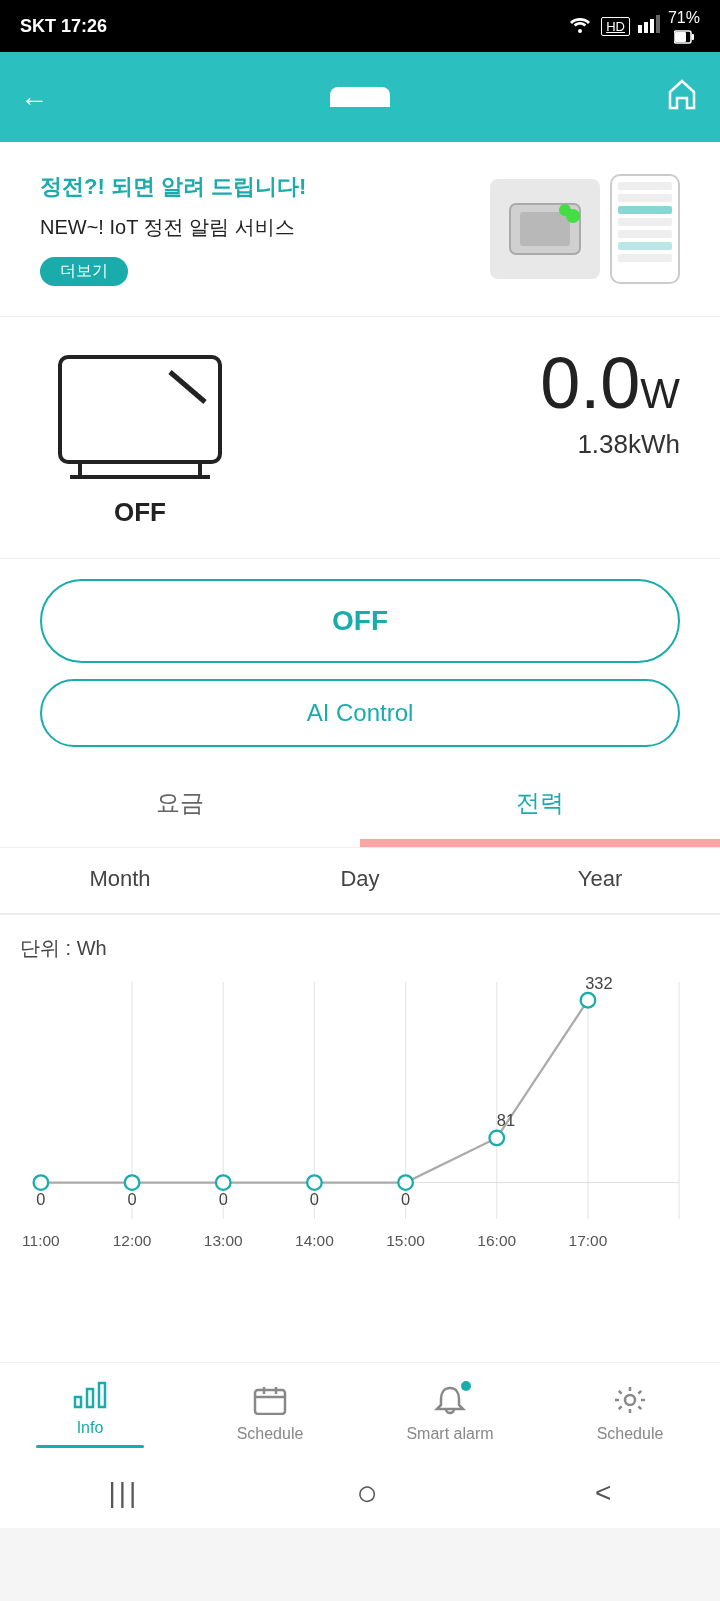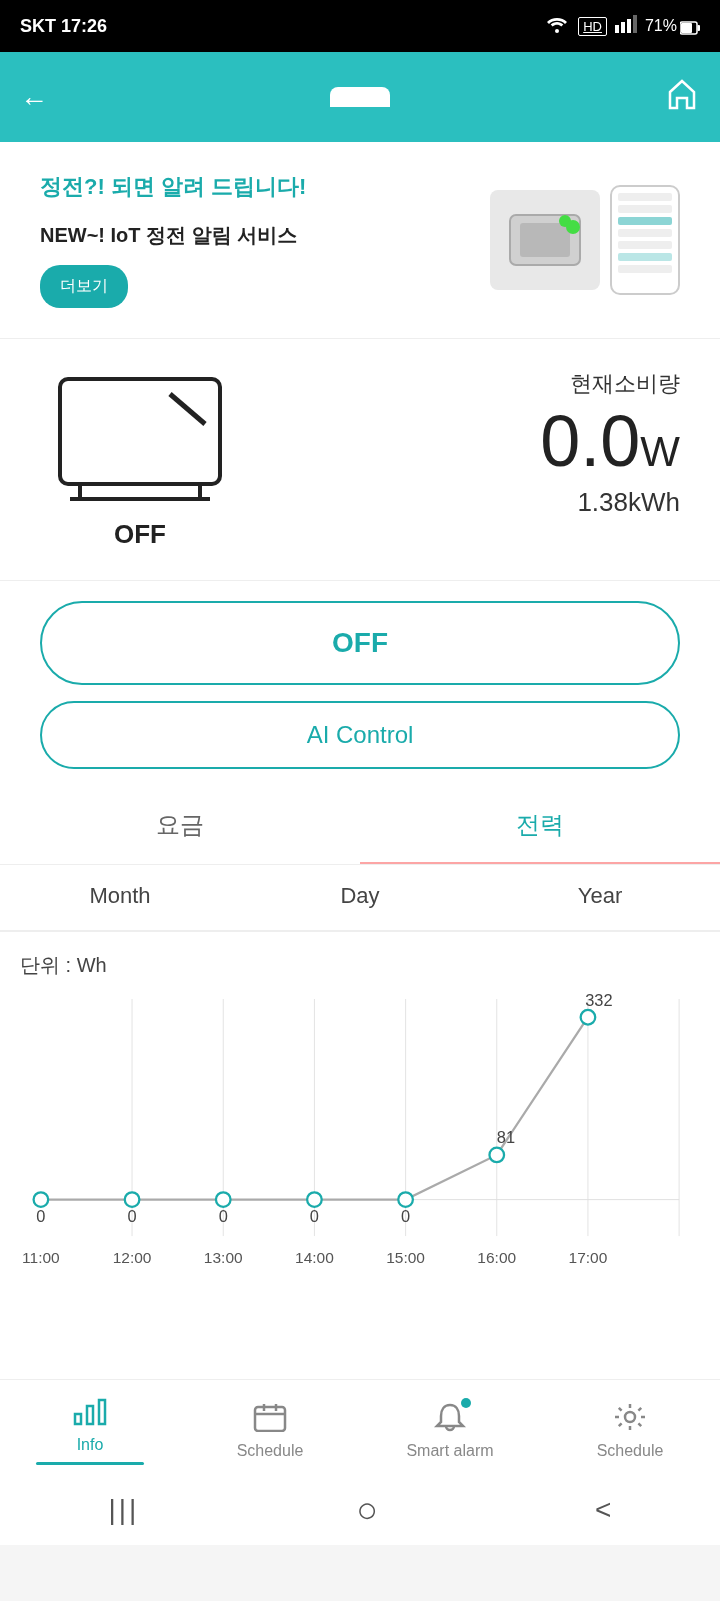--- a/index.html
+++ b/index.html
@@ -53,32 +53,32 @@
     
     .banner {
       background: #fff;
       display: flex;
       align-items: center;
       justify-content: space-between;
       padding: 30px 40px;
       border-bottom: 1px solid #eee;
     }
     .banner-text { flex: 1; }
-    .banner-text .line1 { font-size: 22px; font-weight: normal; color: #222; margin-bottom: 20px; }
+    .banner-text .line1 { font-size: 22px; font-weight: normal; color: #222; margin-bottom: 12px; }
     .banner-text .line1 span { font-weight: bold; color: #1aabab; }
     .banner-text .line2 { font-size: 20px; color: #222; }
     .banner-more {
       display: inline-flex;
       align-items: center;
       gap: 8px;
       background: #1aabab;
       color: #fff;
       border: none;
       border-radius: 20px;
-      padding: 11px 20px;
+      padding: 4px 20px;
       font-size: 16px;
       margin-top: 16px;
       cursor: pointer;
     }
     .banner-img {
       display: flex;
       align-items: center;
       gap: 10px;
     }
     .device-box {
@@ -193,21 +193,21 @@
       flex: 1;
       text-align: center;
       padding: 20px;
       font-size: 24px;
       color: #666;
       cursor: pointer;
       border-bottom: 3px solid transparent;
     }
     .main-tab.active {
       color: #1aabab;
-      border-bottom: 2px solid #fca5a5;
+      border-bottom: 8px solid #fca5a5;
     }
 
     
     .sub-tabs {
       background: #fff;
       display: flex;
       border-bottom: 2px solid #eee;
     }
     .sub-tab {
       flex: 1;
@@ -325,21 +325,21 @@
     </span>
     <span style="font-size:13px;border:1px solid #fff;padding:1px 4px;border-radius:2px;text-decoration:underline;">HD</span>
     <span>
       <svg width="22" height="18" viewBox="0 0 22 18" fill="white">
         <rect x="0" y="10" width="4" height="8"></rect>
         <rect x="6" y="7" width="4" height="11"></rect>
         <rect x="12" y="4" width="4" height="14"></rect>
         <rect x="18" y="0" width="4" height="18" opacity="0.4"></rect>
       </svg>
     </span>
-    <span style="display:flex;align-items:flex-end;gap:3px;">
+    <span style="display:flex;align-items:center;gap:3px;flex-direction:column;">
       <span style="font-size:16px;">71%</span>
       <svg width="20" height="14" viewBox="0 0 20 14" fill="white">
         <rect x="0" y="1" width="17" height="12" rx="2" stroke="white" stroke-width="1.5" fill="none"></rect>
         <rect x="1" y="2" width="11" height="10" rx="1" fill="white"></rect>
         <rect x="17.5" y="4" width="2.5" height="6" rx="1" fill="white"></rect>
       </svg>
     </span>
   </div>
 </div>
 
@@ -353,21 +353,21 @@
       <path d="M6 16L18 5L30 16V32H23V22H13V32H6V16z"></path>
     </svg>
   </span>
 </div>
 
 <div class="banner">
   <div class="banner-text">
     <div class="line1">
       <span>정전?! 되면 </span><span style="font-weight:bold;color:#1aabab;">알려</span><span> 드립니다!</span>
     </div>
-    <div class="line2" style="font-weight:bold;">NEW~! IoT 정전 알림 서비스</div>
+    <div class="line2" style="font-weight:normal;">NEW~! IoT 정전 알림 서비스</div>
     <button class="banner-more">더보기</button>
   </div>
   <div class="banner-img">
     <div class="device-box">
       <svg width="80" height="70" viewBox="0 0 80 70" fill="none">
         <rect x="5" y="10" width="70" height="50" rx="6" fill="#d0d0d0" stroke="#aaa" stroke-width="2"></rect>
         <rect x="15" y="18" width="50" height="34" rx="3" fill="#b8b8b8"></rect>
         <circle cx="60" cy="16" r="6" fill="#44dd44"></circle>
       </svg>
     </div>
@@ -388,21 +388,20 @@
     <svg width="180" height="140" viewBox="0 0 180 140" fill="none" stroke="#222" stroke-width="4">
       <rect x="10" y="10" width="160" height="105" rx="8" stroke="#222" stroke-width="4" fill="none"></rect>
       <line x1="30" y1="115" x2="30" y2="130" stroke="#222" stroke-width="4"></line>
       <line x1="150" y1="115" x2="150" y2="130" stroke="#222" stroke-width="4"></line>
       <line x1="20" y1="130" x2="160" y2="130" stroke="#222" stroke-width="4"></line>
       <line x1="120" y1="25" x2="155" y2="55" stroke="#222" stroke-width="5"></line>
     </svg>
     <div class="monitor-label">OFF</div>
   </div>
   <div class="power-info">
-    <div class="label">현재소비량</div>
     <div class="power-value">
       <span>0.0</span><span class="unit">W</span>
     </div>
     <div class="kwh-value">1.38kWh</div>
   </div>
 </div>
 
 <div class="btn-area">
   <button class="btn-off">OFF</button>
   <button class="btn-ai">AI Control</button>

